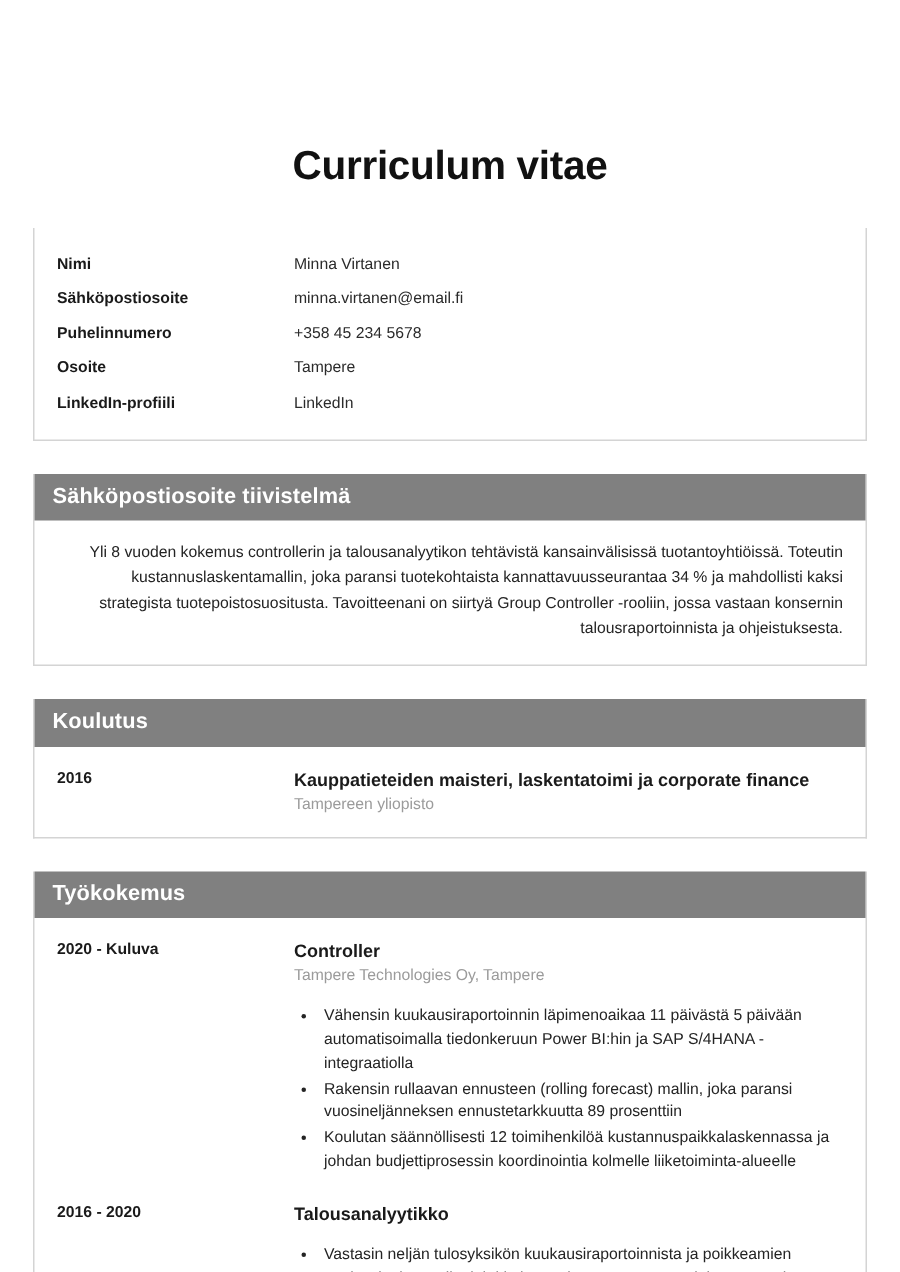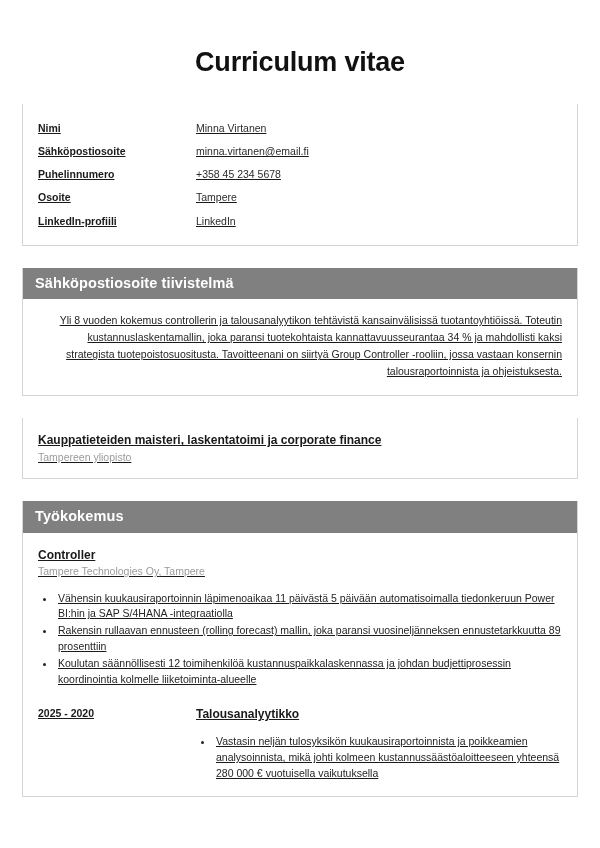--- a/index.html
+++ b/index.html
@@ -14,20 +14,21 @@
     color: #1a1a1a;
     -webkit-font-smoothing: antialiased;
   }
 
   .page {
     width: 600px;
     height: 620px;
     box-sizing: border-box;
     padding: 16px 22px;
     position: relative;
+    margin-top: 48px;
   }
 
   
   .doc-title {
     text-align: center;
     font-size: 27px;
     font-weight: bold;
     letter-spacing: -0.2px;
     color: #111111;
     margin: 0;
@@ -50,21 +51,20 @@
     color: #ffffff;
     font-size: 14.5px;
     font-weight: bold;
     padding: 6px 12px 7px 12px;
     line-height: 1.25;
     letter-spacing: 0.1px;
   }
 
   .card-body {
     padding: 12px 13px 13px 13px;
-    text-decoration: underline;
   }
 
   
   .info-table {
     width: 100%;
     border-collapse: collapse;
   }
   .info-table tr td {
     padding: 4.5px 0;
     vertical-align: top;
@@ -180,48 +180,51 @@
   </section>
 
   <section class="card">
     <div class="card-header">Sähköpostiosoite tiivistelmä</div>
     <div class="card-body">
       <p class="summary-text">Yli 8 vuoden kokemus controllerin ja talousanalyytikon tehtävistä kansainvälisissä tuotantoyhtiöissä. Toteutin kustannuslaskentamallin, joka paransi tuotekohtaista kannattavuusseurantaa 34 % ja mahdollisti kaksi strategista tuotepoistosuositusta. Tavoitteenani on siirtyä Group Controller -rooliin, jossa vastaan konsernin talousraportoinnista ja ohjeistuksesta.</p>
     </div>
   </section>
 
   <section class="card">
+    <div class="card-header">Koulutus</div>
     <div class="card-body">
       <div class="entry">
+        <div class="entry-date">2016</div>
         <div class="entry-main">
           <div class="entry-title">Kauppatieteiden maisteri, laskentatoimi ja corporate finance</div>
           <div class="entry-sub">Tampereen yliopisto</div>
         </div>
       </div>
     </div>
   </section>
 
   <section class="card">
     <div class="card-header">Työkokemus</div>
     <div class="card-body">
 
       <div class="entry">
+        <div class="entry-date">2020 - Kuluva</div>
         <div class="entry-main">
           <div class="entry-title">Controller</div>
           <div class="entry-sub">Tampere Technologies Oy, Tampere</div>
           <ul class="entry-bullets">
             <li>Vähensin kuukausiraportoinnin läpimenoaikaa 11 päivästä 5 päivään automatisoimalla tiedonkeruun Power BI:hin ja SAP S/4HANA -integraatiolla</li>
             <li>Rakensin rullaavan ennusteen (rolling forecast) mallin, joka paransi vuosineljänneksen ennustetarkkuutta 89 prosenttiin</li>
             <li>Koulutan säännöllisesti 12 toimihenkilöä kustannuspaikkalaskennassa ja johdan budjettiprosessin koordinointia kolmelle liiketoiminta-alueelle</li>
           </ul>
         </div>
       </div>
 
       <div class="entry">
-        <div class="entry-date">2025 - 2020</div>
+        <div class="entry-date">2016 - 2020</div>
         <div class="entry-main">
           <div class="entry-title">Talousanalyytikko</div>
           <ul class="entry-bullets">
             <li>Vastasin neljän tulosyksikön kuukausiraportoinnista ja poikkeamien analysoinnista, mikä johti kolmeen kustannussäästöaloitteeseen yhteensä 280 000 € vuotuisella vaikutuksella</li>
 
           </ul>
         </div>
       </div>
 
     </div>

